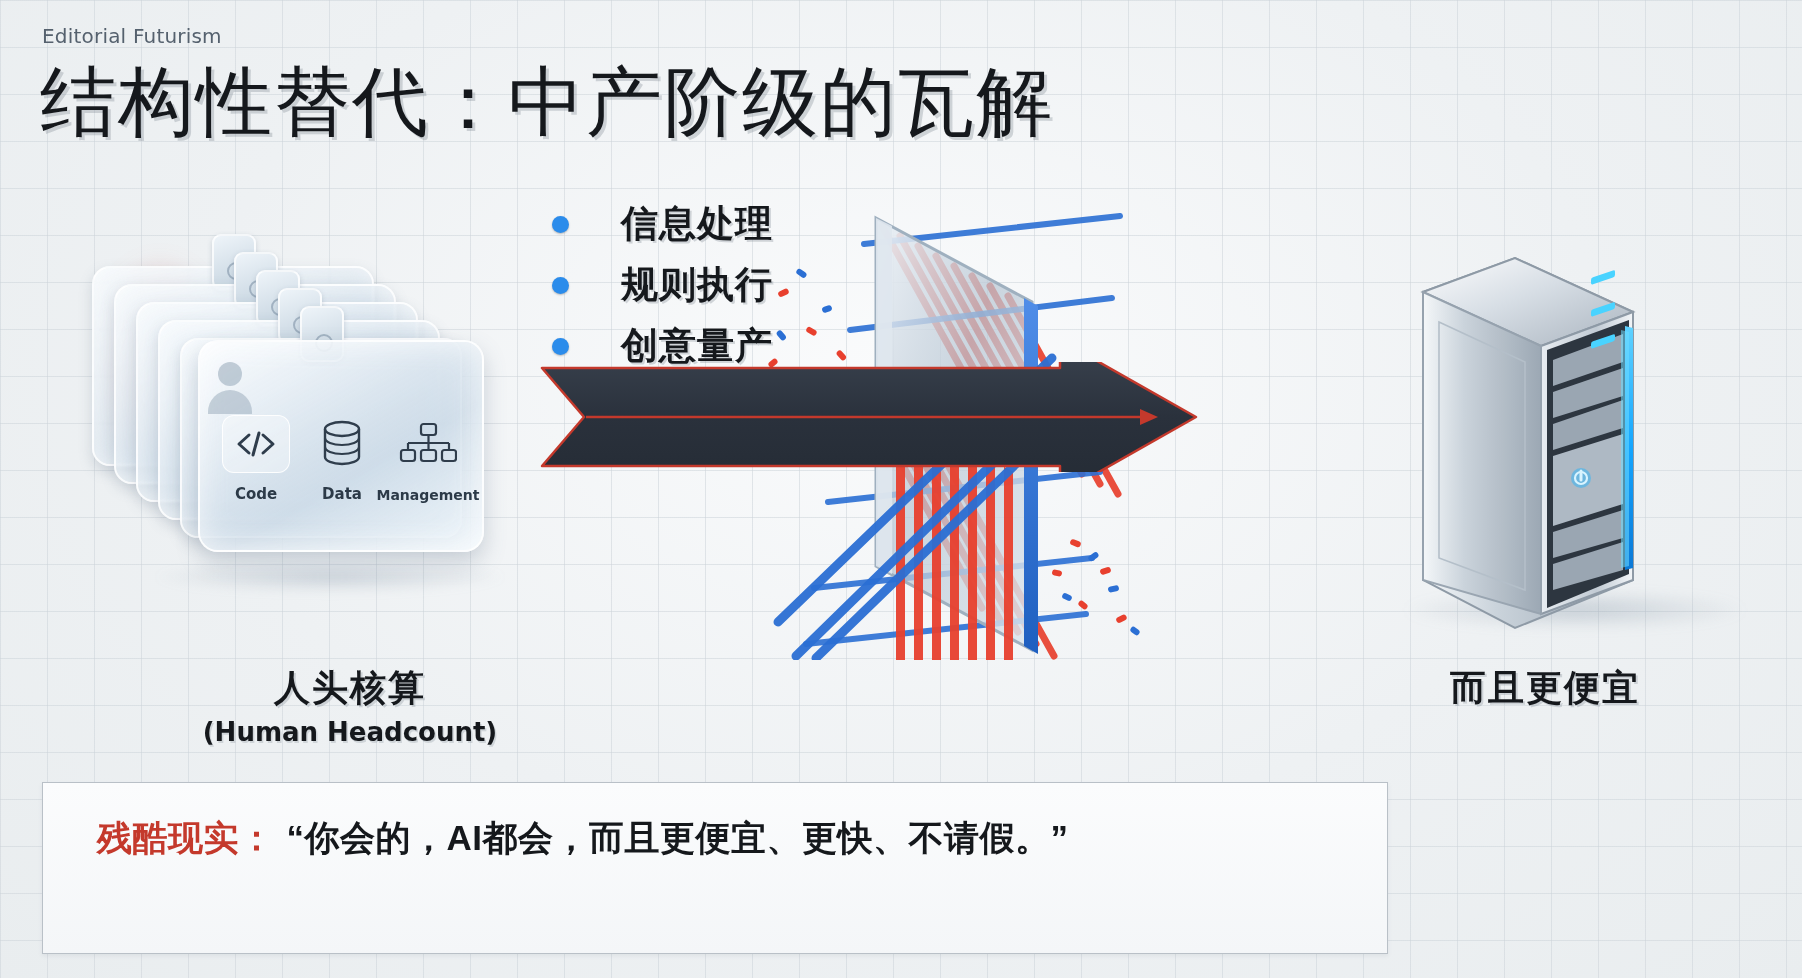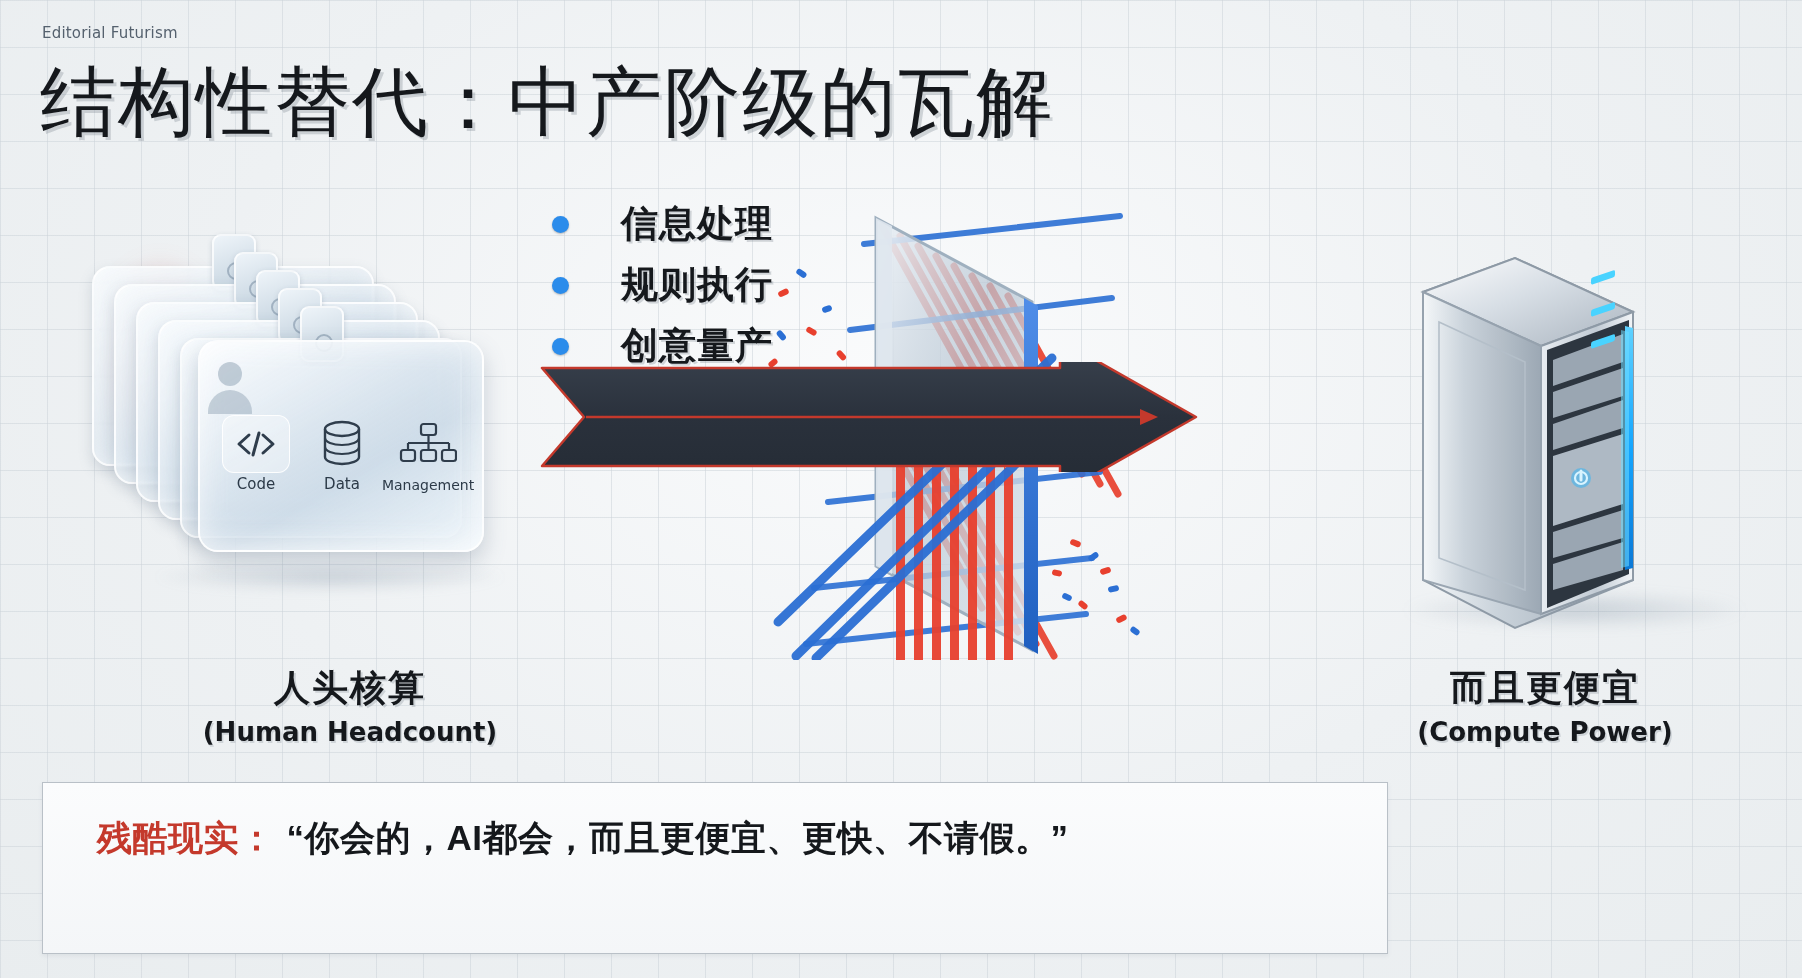--- a/index.html
+++ b/index.html
@@ -12,21 +12,21 @@
     position:relative;width:1802px;height:978px;overflow:hidden;
     background:
       linear-gradient(to right, rgba(205,212,218,.55) 1px, transparent 1px) 0 0/47px 47px,
       linear-gradient(to bottom, rgba(205,212,218,.55) 1px, transparent 1px) 0 0/47px 47px,
       radial-gradient(ellipse at 50% 38%, #fafbfc 0%, #eef1f3 55%, #e9edef 100%);
   }
 
   
   .eyebrow{
     position:absolute;left:42px;top:24px;
-    font-size:15px;color:#55616e;letter-spacing:.2px;
+    font-size:20px;color:#55616e;letter-spacing:.2px;
     font-family:"DejaVu Sans","Liberation Sans",sans-serif;
   }
   .title{
     position:absolute;left:40px;top:58px;
     font-size:76px;font-weight:normal;color:#15181c;
     letter-spacing:2px;line-height:1.15;
     text-shadow:3px 3px 0 rgba(120,130,140,.30);
     white-space:nowrap;
   }
 
@@ -66,22 +66,22 @@
     background:linear-gradient(150deg, rgba(250,252,254,.94), rgba(203,218,231,.78) 60%, rgba(238,245,250,.9));
     border:2px solid rgba(255,255,255,.9);
     box-shadow:0 10px 22px rgba(80,100,125,.26), inset 0 0 30px rgba(255,255,255,.65);
   }
   .avatar{position:absolute;left:18px;top:20px;}
   .avatar .head{width:24px;height:24px;border-radius:50%;background:rgba(150,168,184,.55);}
   .avatar .body{width:44px;height:24px;border-radius:22px 22px 0 0;background:rgba(150,168,184,.5);margin-top:4px;margin-left:-10px;}
   .icon-row{position:absolute;left:16px;top:74px;width:252px;display:flex;justify-content:space-between;align-items:flex-end;}
   .icon-cell{display:flex;flex-direction:column;align-items:center;width:80px;}
   .ic{height:56px;display:flex;align-items:center;justify-content:center;color:#2f3d4c;}
-  .ic-label{font-size:15px;color:#2c3a48;margin-top:3px;
-    font-family:"DejaVu Sans","Liberation Sans",sans-serif;white-space:nowrap;}
+  .ic-label{font-size:15px;color:#2c3a48;margin-top:13px;
+    font-family:"DejaVu Sans","Liberation Sans",sans-serif;white-space:nowrap;font-weight:bold;}
   .ic-label.small{font-size:14px;}
   .code-chip{width:66px;height:56px;border-radius:12px;border:1.5px solid rgba(255,255,255,.9);
     background:rgba(255,255,255,.35);display:flex;align-items:center;justify-content:center;}
   .shadow-floor{
     position:absolute;left:150px;top:560px;width:360px;height:34px;border-radius:50%;
     background:radial-gradient(ellipse, rgba(120,140,160,.28), rgba(120,140,160,0) 70%);
     filter:blur(5px);
   }
 
   
@@ -375,21 +375,20 @@
       <polygon points="216,80 224,82 224,316 216,318" fill="#6fdcff" opacity=".55"></polygon>
     </svg>
   </div>
 
   <div class="caption" id="cap-left">
     <div class="cap-cn">人头核算</div>
     <div class="cap-en">(Human Headcount)</div>
   </div>
   <div class="caption" id="cap-right">
     <div class="cap-cn">而且更便宜</div>
-    <div class="cap-en">(Compute Power)</div>
   </div>
 
   <div class="note">
     <div class="note-line" id="note1">
       <span class="lead">残酷现实：</span><span>“你会的，AI都会，而且更便宜、更快、不请假。”</span>
     </div>
   </div>
 
 </div>
 

